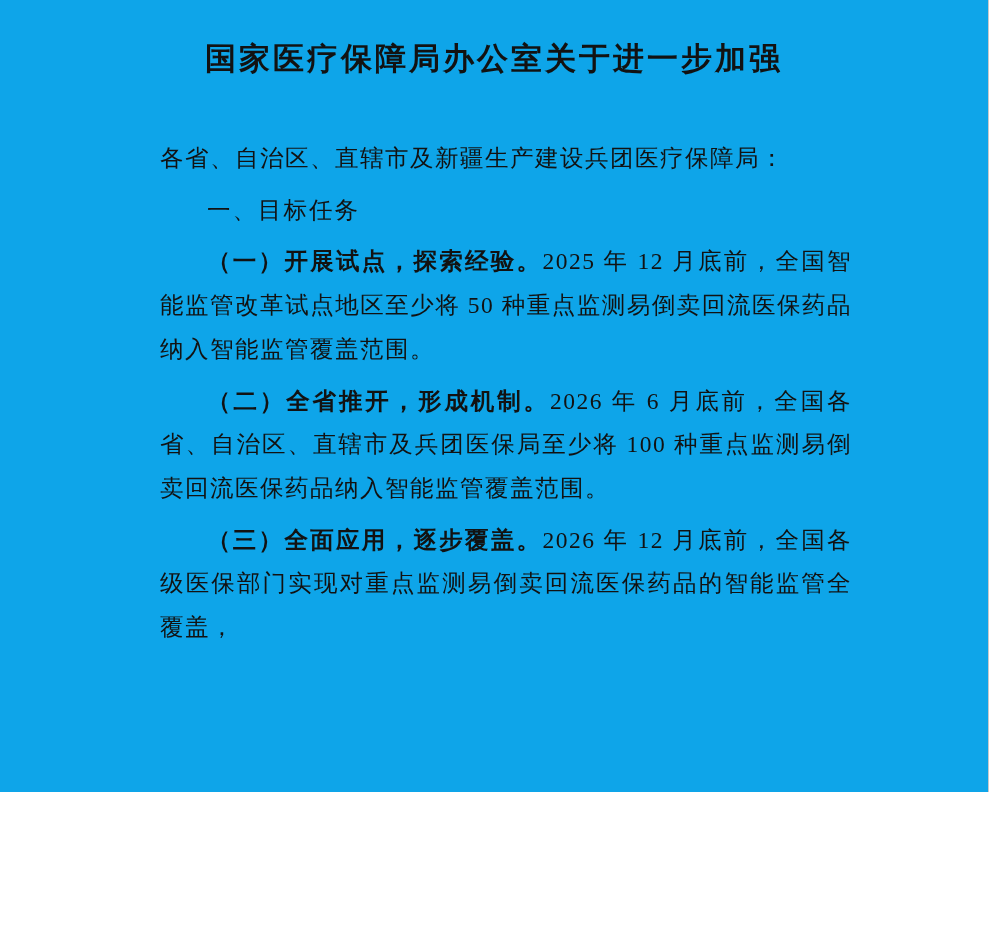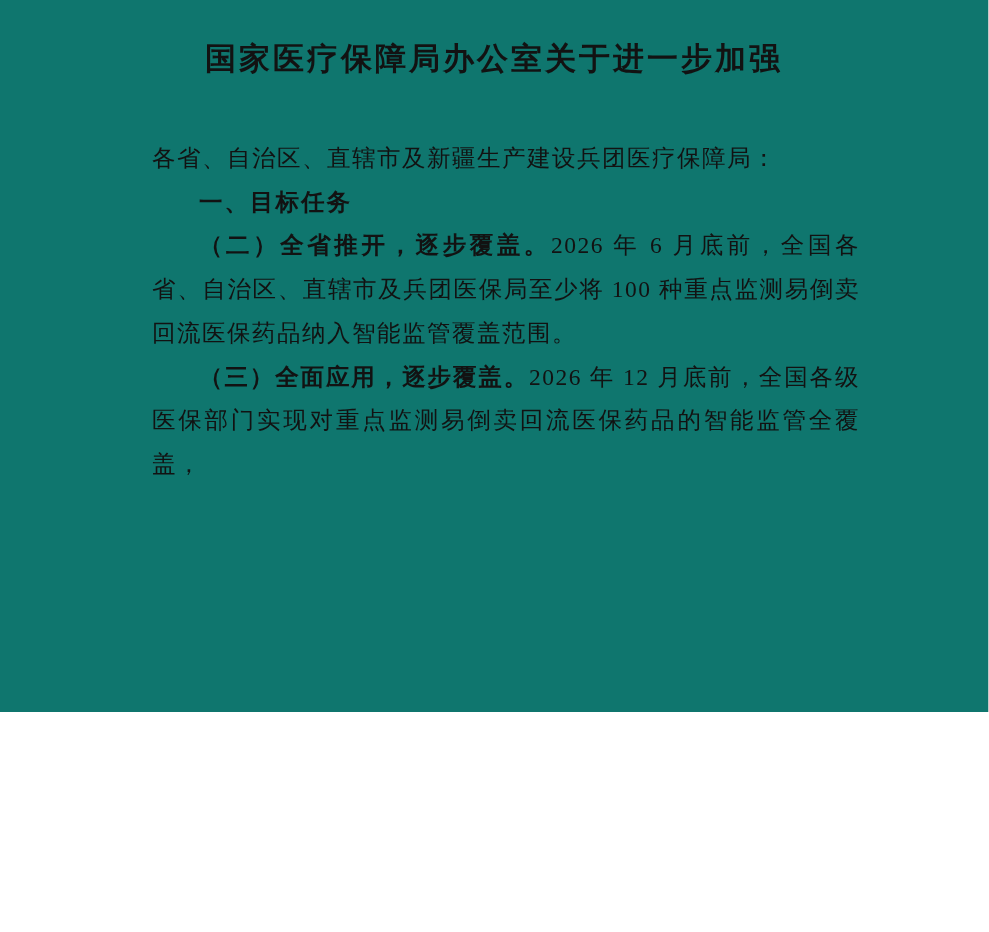--- a/index.html
+++ b/index.html
@@ -5,23 +5,23 @@
   :root {
     --red: #ee2223;
     --red-light: #f3acab;
     --border-gray: #c9c9c9;
     --ink: #121212;
   }
   html, body { margin: 0; padding: 0; background: #ffffff; }
   .page {
     position: relative;
     width: 989px;
-    height: 712px;
+    height: 792px;
     box-sizing: border-box;
-    background: #0f766e;
+    background: #0ea5e9;
     border-right: 1px solid var(--border-gray);
     overflow: hidden;
     color: var(--ink);
     font-family: "Liberation Serif", "DejaVu Serif", serif;
   }
   .title {
     margin: 36px 60px 0 60px;
     text-align: center;
     font-size: 31px;
     line-height: 45px;
@@ -30,27 +30,27 @@
   }
   .title .tline { display: block; }
   .doc-body {
     margin: 56px 128px 0 152px;
     font-size: 23.5px;
     line-height: 43.7px;
     letter-spacing: 1.5px;
     text-align: justify;
     text-justify: inter-character;
   }
-  .doc-body p, .doc-body h2 { margin: 0; padding: 0; }
+  .doc-body p, .doc-body h2 { margin: 8px; padding: 0; }
   .para { text-indent: 2em; }
   .section-heading {
     text-indent: 2em;
     font-size: 23.5px;
     line-height: 43.7px;
-    font-weight: 700;
+    font-weight: 400;
     font-family: "Liberation Sans", "DejaVu Sans", sans-serif;
     letter-spacing: 2px;
   }
   .lead { font-weight: 700; }
   .redline {
     position: absolute;
     left: 138px;
     top: 893px;
     width: 709px;
   }
@@ -63,21 +63,22 @@
 
 <div class="page">
 
   <h1 class="title">
     <span class="tline">国家医疗保障局办公室关于进一步加强</span>
   </h1>
 
   <div class="doc-body">
     <p>各省、自治区、直辖市及新疆生产建设兵团医疗保障局：</p>
     <h2 class="section-heading">一、目标任务</h2>
-    <p class="para"><span class="lead">（二）全省推开，逐步覆盖。</span><span>2026 年 6 月底前，全国各省、自治区、直辖市及兵团医保局至少将 100 种重点监测易倒卖回流医保药品纳入智能监管覆盖范围。</span></p>
+    <p class="para"><span class="lead">（一）开展试点，探索经验。</span><span>2025 年 12 月底前，全国智能监管改革试点地区至少将 50 种重点监测易倒卖回流医保药品纳入智能监管覆盖范围。</span></p>
+    <p class="para"><span class="lead">（二）全省推开，形成机制。</span><span>2026 年 6 月底前，全国各省、自治区、直辖市及兵团医保局至少将 100 种重点监测易倒卖回流医保药品纳入智能监管覆盖范围。</span></p>
     <p class="para"><span class="lead">（三）全面应用，逐步覆盖。</span><span>2026 年 12 月底前，全国各级医保部门实现对重点监测易倒卖回流医保药品的智能监管全覆盖，</span></p>
   </div>
 
   <div class="redline">
     <div class="redline-thin"></div>
     <div class="redline-gap"></div>
     <div class="redline-thick"></div>
   </div>
 
 </div>

